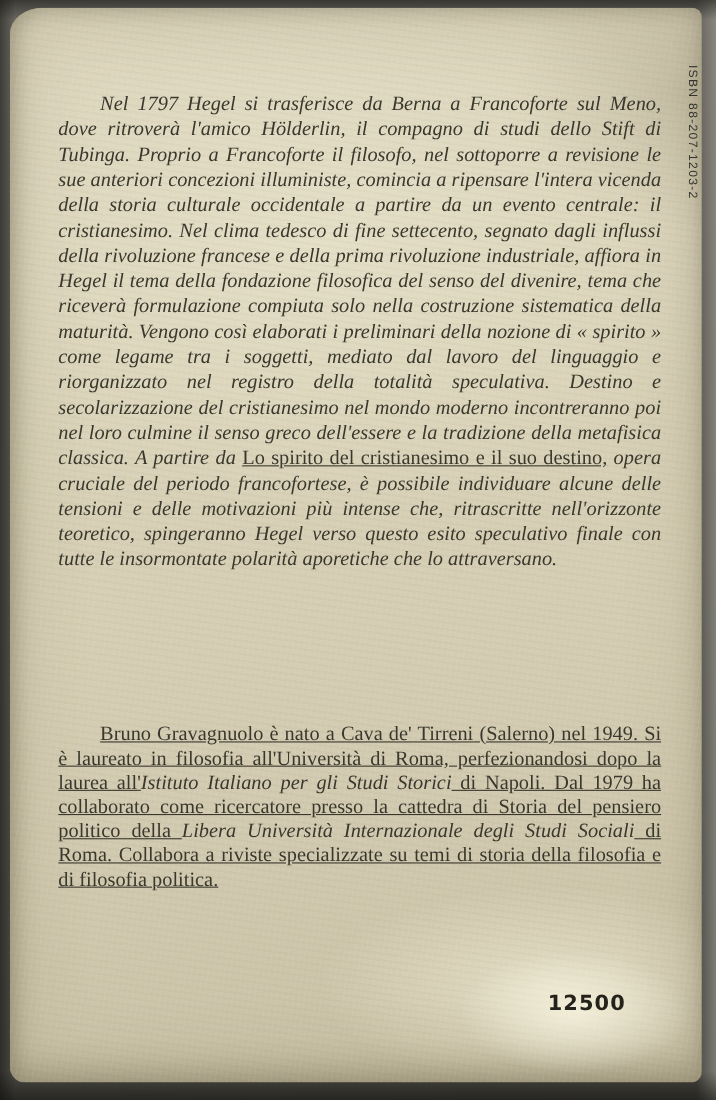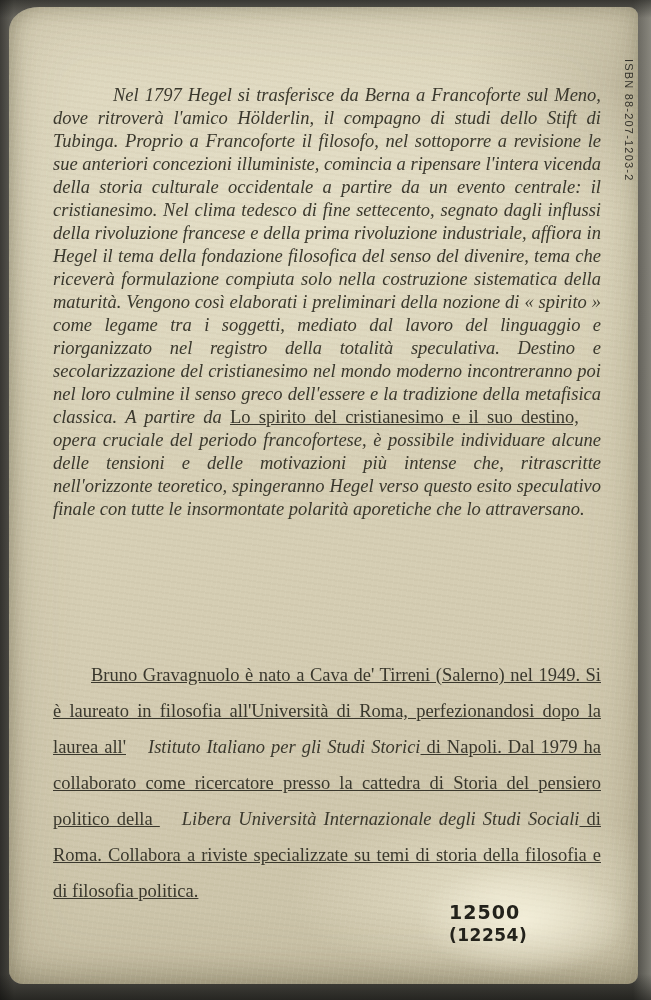--- a/index.html
+++ b/index.html
@@ -73,49 +73,49 @@
     color: #3a382d;
     font-size: 18.5px;
     line-height: 23px;
     text-align: justify;
   }
   .synopsis p,
   .bio p {
     margin: 0;
     text-indent: 38px;
   }
-  .italic { font-style: italic; margin-left: 22px; }
+  .italic { font-style: italic; }
   .roman  { font-style: normal; text-decoration: underline; }
   .bio {
     position: absolute;
     left: 44px;
     top: 650px;
     width: 548px;
     color: #3a382d;
     font-size: 18.5px;
-    line-height: 36px;
+    line-height: 22px;
     text-align: justify;
   }
   .isbn {
     position: absolute;
     top: 52px;
     right: 3px;
     writing-mode: vertical-rl;
     font-family: "Liberation Sans", sans-serif;
     font-size: 11px;
     letter-spacing: 1.2px;
     color: #34332c;
     white-space: nowrap;
   }
   .price-block {
     position: absolute;
-    left: 440px;
+    left: 428px;
     top: 894px;
     width: 132px;
-    text-align: left;
+    text-align: right;
     font-family: "DejaVu Sans", sans-serif;
     color: #23221b;
   }
   .price {
     font-size: 19px;
     font-weight: bold;
     letter-spacing: 1px;
   }
   .code {
     font-size: 17px;
@@ -142,16 +142,15 @@
   <div class="bio">
     <p>
       <span class="roman">Bruno Gravagnuolo è nato a Cava de' Tirreni (Salerno) nel 1949. Si è laureato in filosofia all'Università di Roma, perfezionandosi dopo la laurea all'</span><span class="italic">Istituto Italiano per gli Studi Storici</span><span class="roman"> di Napoli. Dal 1979 ha collaborato come ricercatore presso la cattedra di Storia del pensiero politico della </span><span class="italic">Libera Università Internazionale degli Studi Sociali</span><span class="roman"> di Roma. Collabora a riviste specializzate su temi di storia della filosofia e di filosofia politica.</span>
     </p>
   </div>
 
   <div class="scuff"></div>
 
   <div class="price-block">
     <div class="price">12500</div>
-    <div class="code">(12254)</div>
   </div>
 
 </div>
 
 </body></html>

